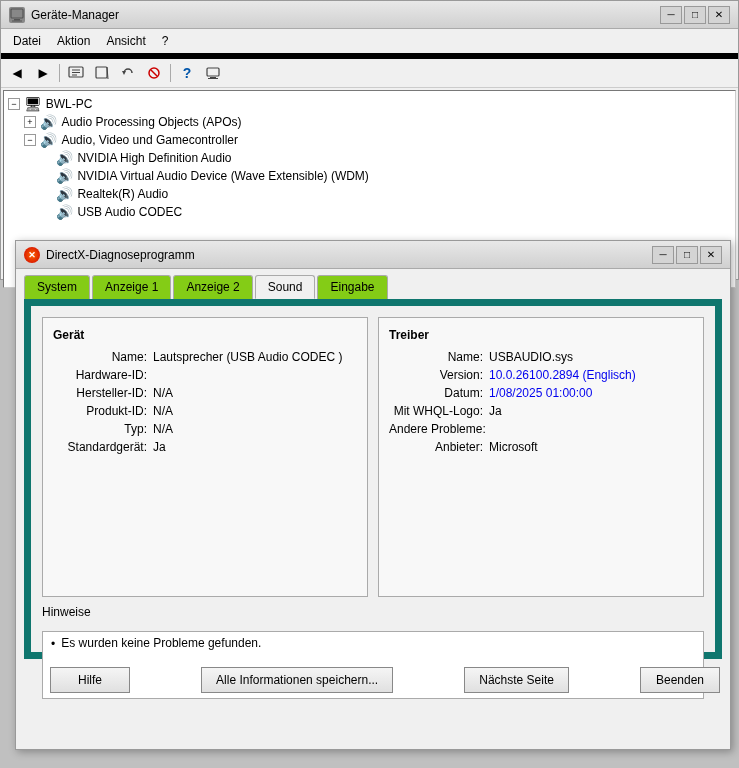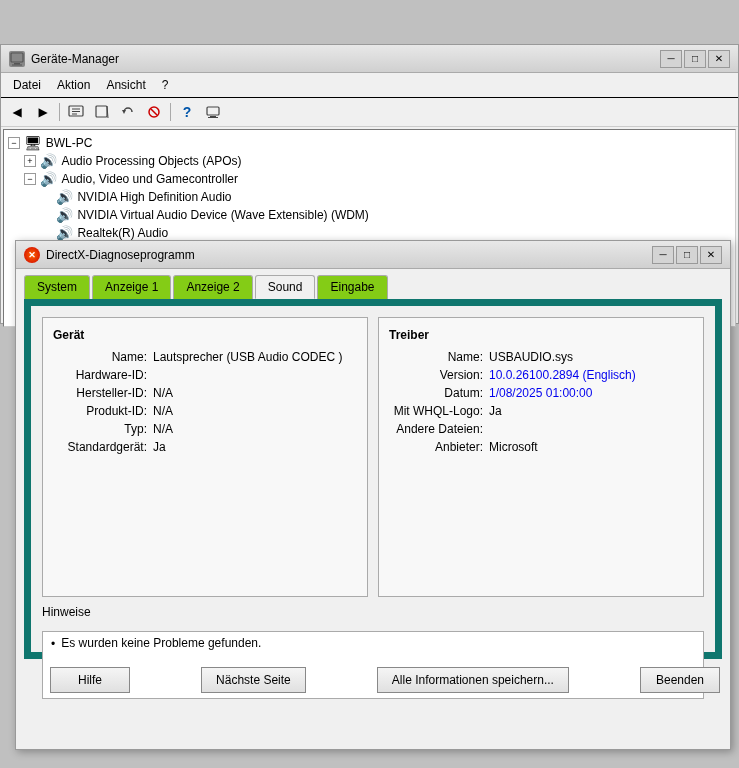--- a/index.html
+++ b/index.html
@@ -6,21 +6,20 @@
     body { font-family: 'Segoe UI', Arial, sans-serif; font-size: 12px; background: #c0c0c0; width: 739px; height: 768px; overflow: hidden; }
     
     
     .device-manager {
       position: absolute;
       top: 0; left: 0;
       width: 739px;
       height: 280px;
       background: #f0f0f0;
       border: 1px solid #999;
-      margin-top: 44px;
     }
     .window-titlebar {
       background: linear-gradient(to bottom, #e8e8e8, #d0d0d0);
       height: 28px;
       display: flex;
       align-items: center;
       padding: 0 8px;
       border-bottom: 1px solid #aaa;
       justify-content: space-between;
     }
@@ -50,21 +49,21 @@
       border: 1px solid #999;
       cursor: pointer;
       display: flex; align-items: center; justify-content: center;
       font-size: 10px;
     }
     .menu-bar {
       display: flex;
       gap: 0;
       padding: 2px 4px;
       background: #f0f0f0;
-      border-bottom: 1px solid #000000;
+      border-bottom: 6px solid #000000;
     }
     .menu-item {
       padding: 3px 8px;
       cursor: pointer;
       font-size: 12px;
     }
     .toolbar {
       display: flex;
       align-items: center;
       padding: 3px 4px;
@@ -427,21 +426,21 @@
         </div>
         <div class="info-row">
           <span class="info-label">Datum:</span>
           <span class="info-value blue">1/08/2025 01:00:00</span>
         </div>
         <div class="info-row">
           <span class="info-label">Mit WHQL-Logo:</span>
           <span class="info-value">Ja</span>
         </div>
         <div class="info-row">
-          <span class="info-label">Andere Dateien:</span>
+          <span class="info-label">Andere Probleme:</span>
           <span class="info-value"></span>
         </div>
         <div class="info-row">
           <span class="info-label">Anbieter:</span>
           <span class="info-value">Microsoft</span>
         </div>
       </div>
     </div>
 
     <div class="notes-area">
@@ -450,17 +449,17 @@
         <div class="notes-item">
           <span class="bullet">•</span>
           <span>Es wurden keine Probleme gefunden.</span>
         </div>
       </div>
     </div>
   </div>
 
   <div class="dialog-footer">
     <button class="footer-btn">Hilfe</button>
+    <button class="footer-btn" style="min-width:160px;">Alle Informationen speichern...</button>
     <button class="footer-btn">Nächste Seite</button>
-    <button class="footer-btn" style="min-width:160px;">Alle Informationen speichern...</button>
     <button class="footer-btn">Beenden</button>
   </div>
 </div>
 
 </body></html>

